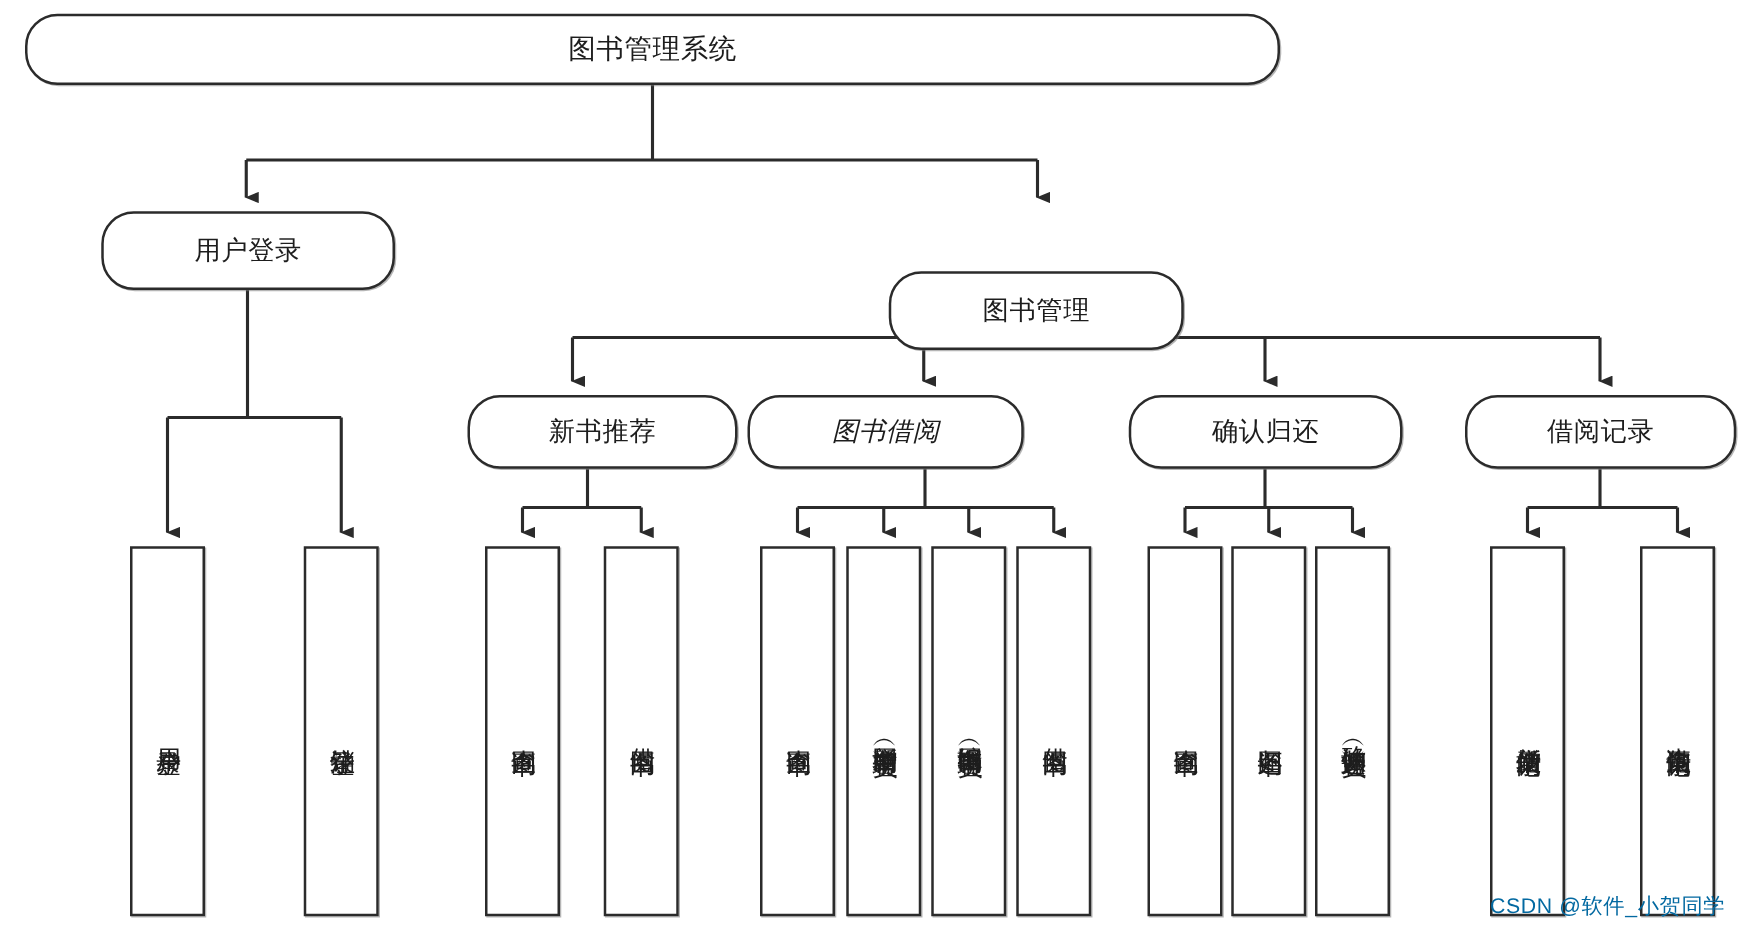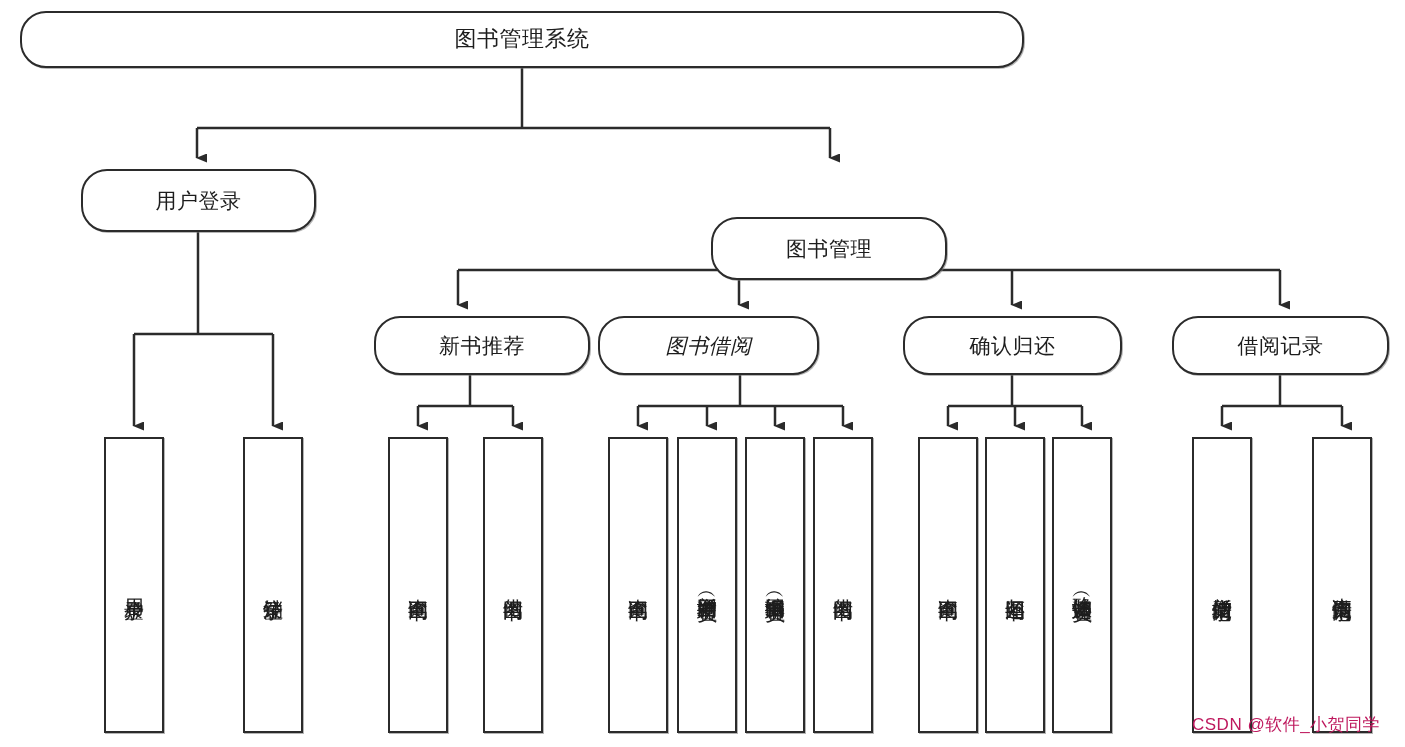--- a/index.html
+++ b/index.html
@@ -54,21 +54,21 @@
     text-align: center;
   }
   .node.root {
     font-size: 22px;
   }
   #watermark {
     position: absolute;
     left: 1192px;
     top: 713px;
     font-size: 17px;
-    color: #be185d;
+    color: #0369a1;
     white-space: nowrap;
     letter-spacing: 0.5px;
     pointer-events: none;
   }
 </style>
 </head>
 <body>
 
 <div id="canvas">
 

